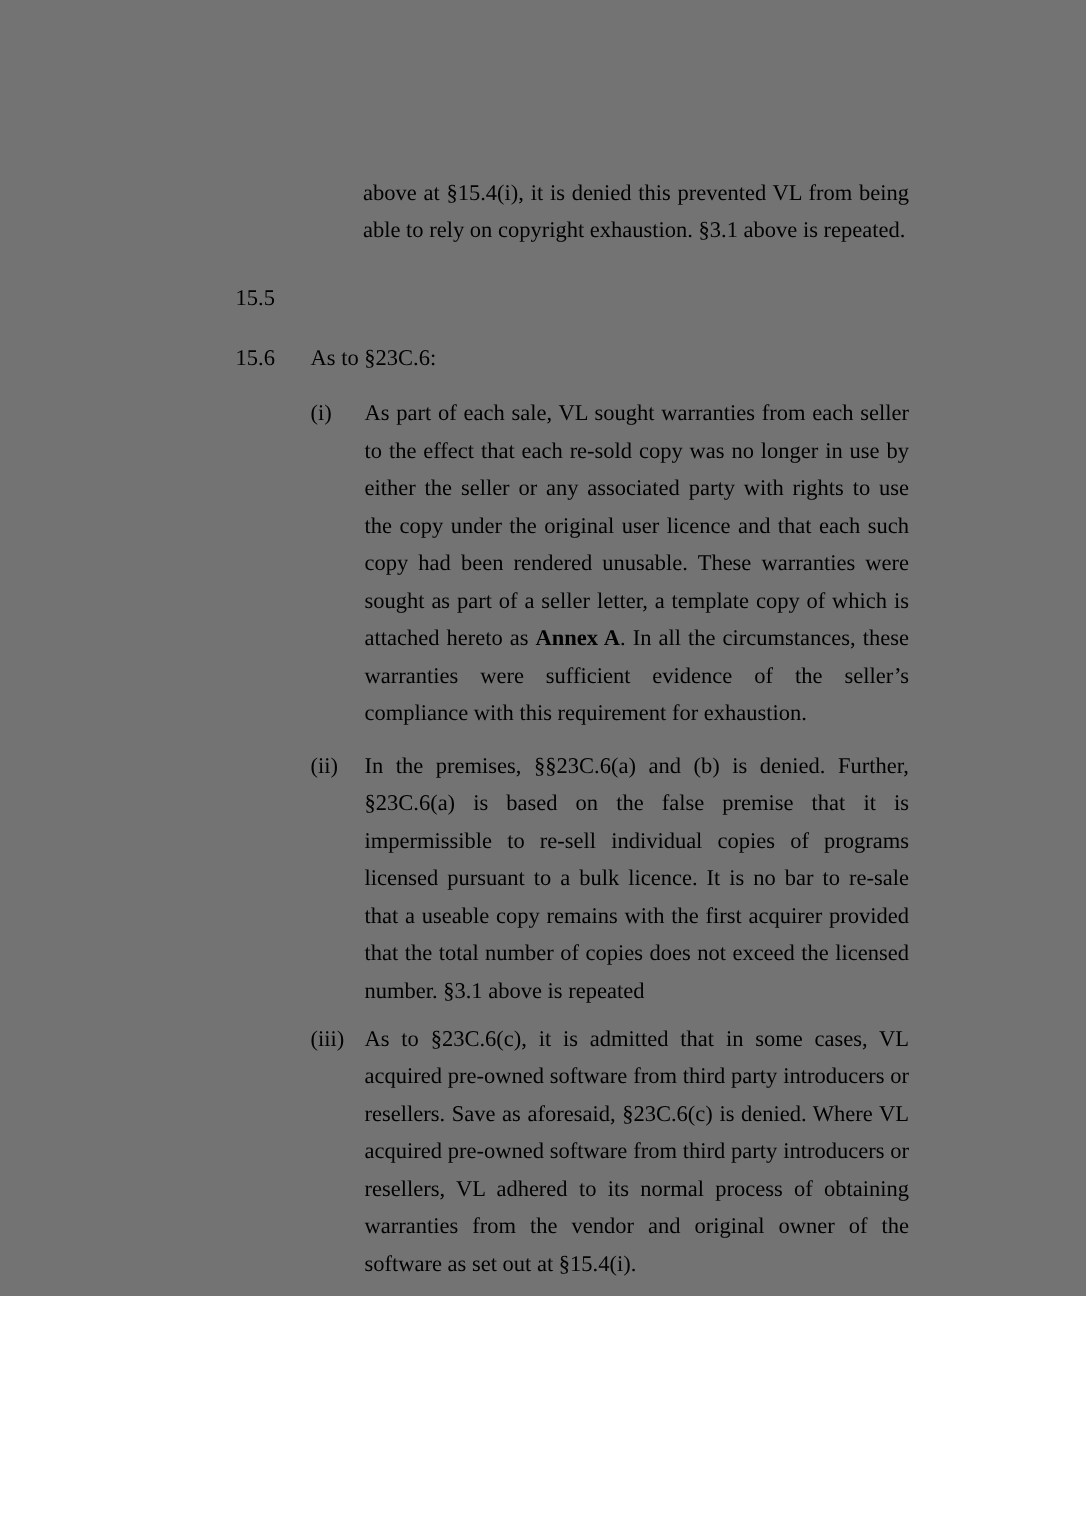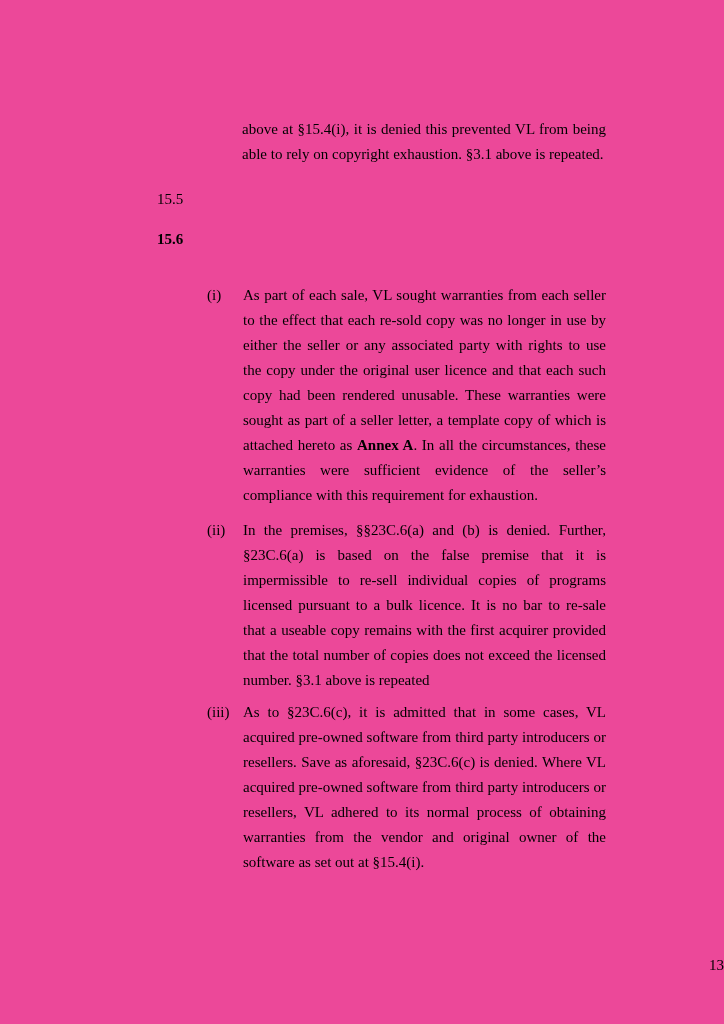--- a/index.html
+++ b/index.html
@@ -3,22 +3,22 @@
 <meta charset="utf-8">
 <style>
   html, body {
     margin: 0;
     padding: 0;
     background: #ffffff;
   }
   .page {
     position: relative;
     width: 724px;
-    height: 1024px;
-    background: #ec4899;
+    height: 864px;
+    background: #737373;
     font-family: "Liberation Serif", "DejaVu Serif", serif;
     font-size: 15px;
     line-height: 25px;
     color: #000000;
     overflow: hidden;
   }
   .doc {
     position: absolute;
     left: 157px;
     top: 117px;
@@ -26,21 +26,21 @@
   }
   .cont-para {
     margin: 0 0 20px 85px;
     width: 364px;
     text-align: justify;
   }
   .para {
     display: flex;
   }
   .para-155 { margin-bottom: 15px; }
-  .para-156 { margin-bottom: 31px; font-weight: bold; }
+  .para-156 { margin-bottom: 12px; }
   .para .num {
     flex: none;
     width: 50px;
   }
   .para .body {
     flex: 1;
     text-align: justify;
   }
   .sub {
     display: flex;
@@ -72,20 +72,21 @@
   <div class="doc">
 
     <p class="cont-para">above at §15.4(i), it is denied this prevented VL from being able to rely on copyright exhaustion. §3.1 above is repeated.</p>
 
     <div class="para para-155">
       <span class="num">15.5</span>
     </div>
 
     <div class="para para-156">
       <span class="num">15.6</span>
+      <div class="body">As to §23C.6:</div>
     </div>
 
     <div class="sub sub-i">
       <span class="marker">(i)</span>
       <div class="body">
         <span>As part of each sale, VL sought warranties from each seller to the effect that each re-sold copy was no longer in use by either the seller or any associated party with rights to use the copy under the original user licence and that each such copy had been rendered unusable. These warranties were sought as part of a seller letter, a template copy of which is attached hereto as </span><span class="bold">Annex A</span><span>. In all the circumstances, these warranties were sufficient evidence of the seller’s compliance with this requirement for exhaustion.</span>
       </div>
     </div>
 
     <div class="sub sub-ii">

